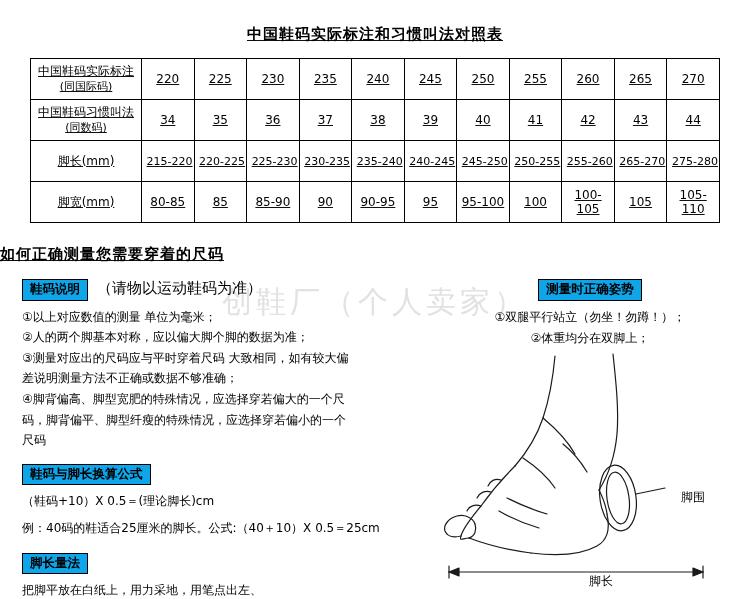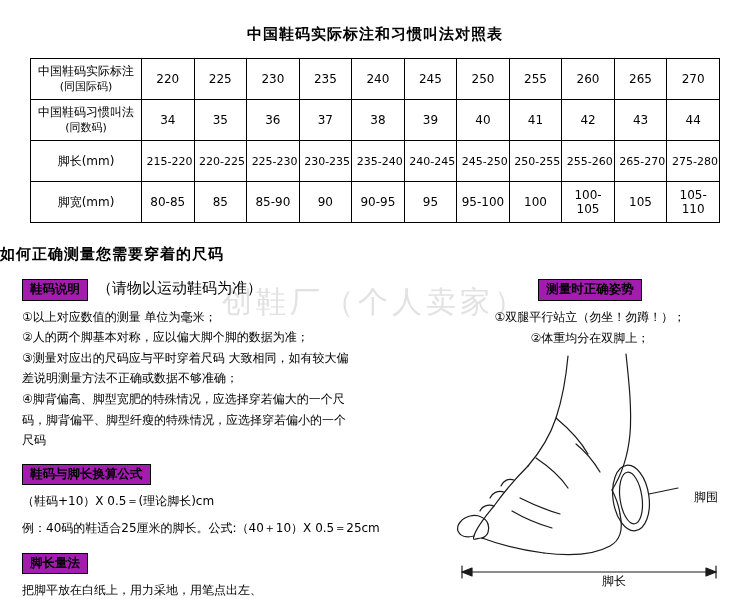--- a/index.html
+++ b/index.html
@@ -12,20 +12,21 @@
     height: 599px;
     font-family: "DejaVu Sans", "Liberation Sans", sans-serif;
     color: #111;
     position: relative;
     overflow: hidden;
   }
   .page {
     position: relative;
     width: 750px;
     height: 486px;
+    text-decoration: underline;
   }
   .title-main {
     text-align: center;
     font-size: 15px;
     font-weight: bold;
     letter-spacing: 1px;
     padding-top: 25px;
     color: #000;
   }
   .table-wrap {
@@ -75,21 +76,21 @@
     top: 0;
     width: 410px;
   }
   .boxed-label {
     display: inline-block;
     border: 1px solid #000;
     padding: 3px 7px 4px 7px;
     font-size: 12.5px;
     font-weight: bold;
     color: #000;
-    background: #a21caf;
+    background: #0ea5e9;
     line-height: 1;
   }
   .hdr-row {
     margin-bottom: 6px;
   }
   .hdr-row .note {
     font-size: 15px;
     color: #000;
     margin-left: 4px;
   }
@@ -135,21 +136,21 @@
     text-align: center;
     font-size: 30px;
     color: #e2e2e2;
     letter-spacing: 4px;
     font-family: "DejaVu Sans", "Liberation Sans", sans-serif;
     pointer-events: none;
     white-space: nowrap;
   }
   .foot-art {
     position: absolute;
-    right: 4px;
+    right: 17px;
     bottom: 0;
     width: 330px;
     height: 250px;
   }
   .lbl-girth {
     position: absolute;
     right: 28px;
     bottom: 92px;
     font-size: 12px;
     color: #000;

